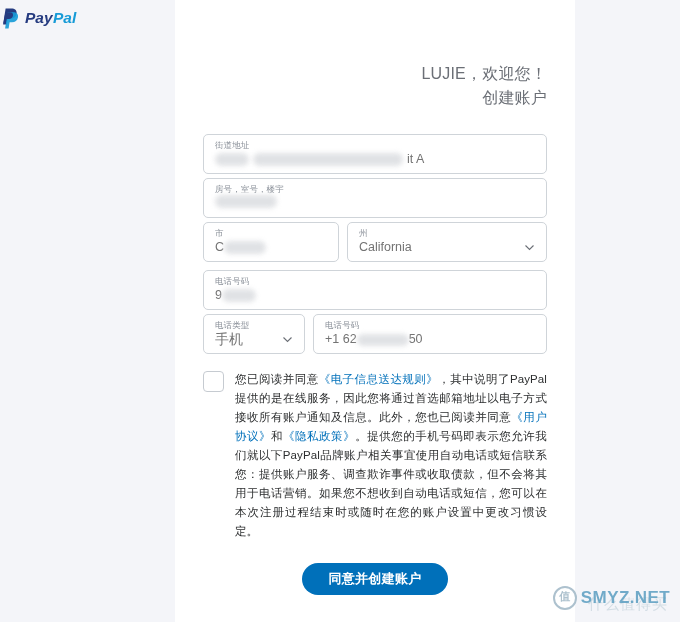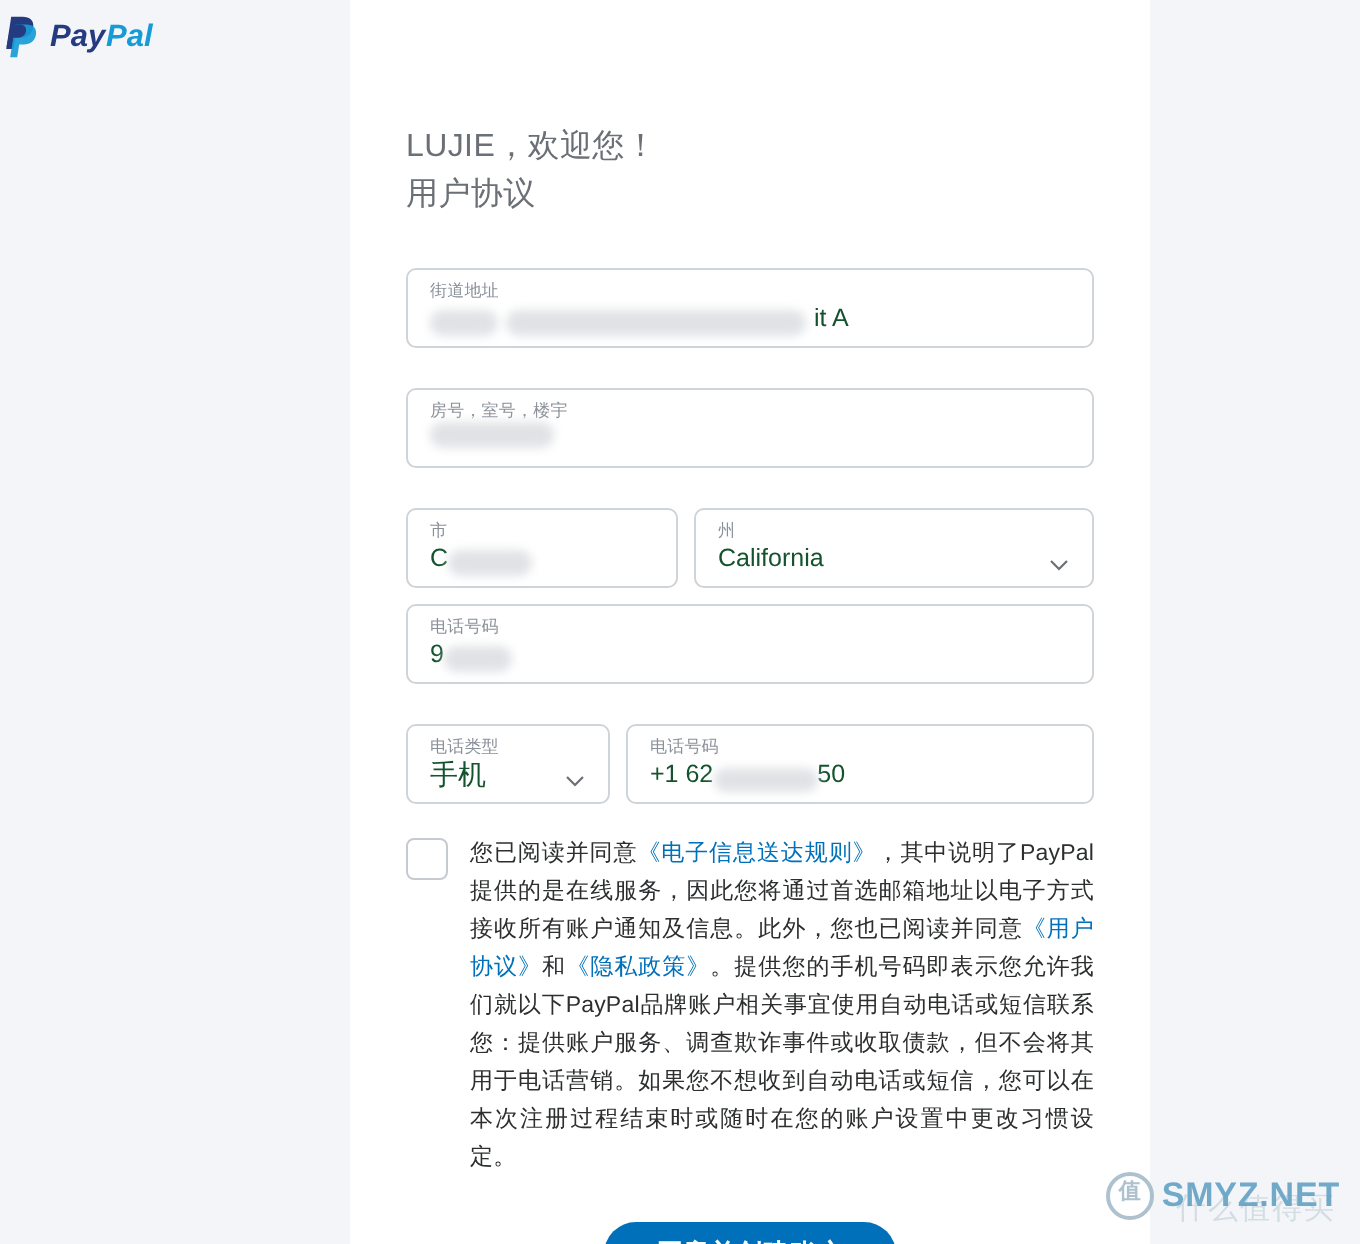--- a/index.html
+++ b/index.html
@@ -43,21 +43,21 @@
     height: 622px;
     background: #ffffff;
     box-sizing: border-box;
   }
   .card-inner {
     padding: 0 28px;
   }
 
   
   .titles {
-    text-align: left;
+    text-align: right;
     padding-top: 62px;
   }
   .title-line1, .title-line2 {
     color: #6b6f76;
     font-size: 16px;
     line-height: 24px;
     letter-spacing: .2px;
   }
 
   
@@ -65,36 +65,36 @@
     margin-top: 24px;
   }
   .field {
     position: relative;
     border: 1px solid #cfd4d9;
     border-radius: 5px;
     background: #fff;
     height: 40px;
     box-sizing: border-box;
     padding: 5px 11px 0 11px;
-    margin-bottom: 20px;
+    margin-bottom: 4px;
   }
   .field-label {
     font-size: 8.5px;
     color: #8a9099;
     line-height: 11px;
     letter-spacing: .1px;
     white-space: nowrap;
   }
   .field-value {
     font-size: 12.5px;
-    color: #14532d;
+    color: #737373;
     line-height: 17px;
     white-space: nowrap;
     display: flex;
-    align-items: flex-end;
+    align-items: center;
   }
   .row {
     display: flex;
     gap: 8px;
     margin-bottom: 8px;
   }
   .row > .field {
     flex: 1 1 0;
     margin-bottom: 0;
   }
@@ -236,21 +236,21 @@
       </svg>
     </span>
   </div>
 </div>
 
 <div class="card">
   <div class="card-inner">
 
     <div class="titles">
       <div class="title-line1">LUJIE，欢迎您！</div>
-      <div class="title-line2">用户协议</div>
+      <div class="title-line2">创建账户</div>
     </div>
 
     <div class="form">
 
       <div class="field">
         <div class="field-label">街道地址</div>
         <div class="field-value">
           <span class="blur w4"></span>
           <span class="gap-sm"></span>
           <span class="blur w1"></span>

